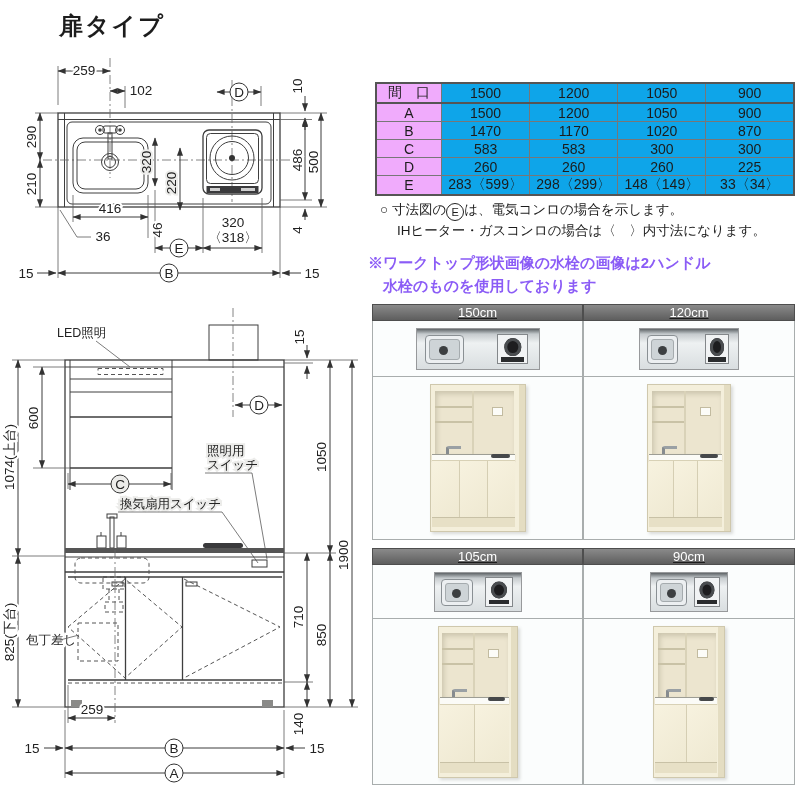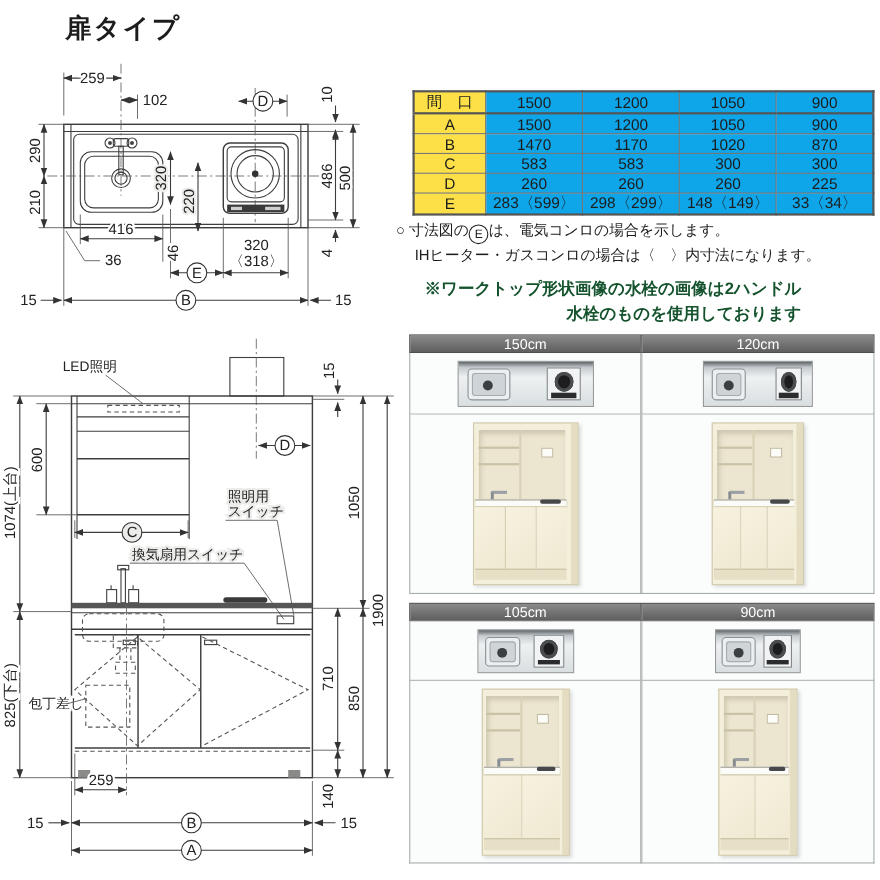--- a/index.html
+++ b/index.html
@@ -4,35 +4,35 @@
 <style>
   html,body{margin:0;padding:0;background:#fff;}
   .page{position:relative;width:800px;height:800px;background:#fff;overflow:hidden;
         font-family:"Liberation Sans",sans-serif;color:#1c1c1c;}
   
   .title{position:absolute;left:59px;top:10px;font-size:24px;font-weight:bold;letter-spacing:2px;}
   
   .spec{position:absolute;left:375px;top:82px;width:420px;border-collapse:collapse;
         font-size:14px;table-layout:fixed;}
   .spec td{border:1px solid #777;text-align:center;height:17px;padding:0;background:#0ea5e9;}
-  .spec td.lab{background:#fde047;width:64px;margin-left:43px;}
+  .spec td.lab{background:#f0abfc;width:64px;margin-left:43px;}
   .spec tr.hd td{border-bottom:2px solid #555;}
   .spec{border:2px solid #555;}
   
-  .notes{position:absolute;left:360px;top:200px;font-size:13.5px;line-height:20px;}
+  .notes{position:absolute;left:380px;top:200px;font-size:13.5px;line-height:20px;}
   .emark{display:inline-block;width:16px;height:16px;line-height:16px;border:1px solid #222;
          border-radius:50%;text-align:center;font-size:11px;vertical-align:-2px;}
   .notes .l2{padding-left:17px;text-align:right;}
   
-  .rednote{position:absolute;left:386px;top:251px;font-size:15px;font-weight:bold;
-           color:#14532d;line-height:23px;text-align:right;}
+  .rednote{position:absolute;left:368px;top:251px;font-size:15px;font-weight:bold;
+           color:#8b5cf6;line-height:23px;}
   .rednote .l2{padding-left:15px;}
   
   .pgrid{position:absolute;left:372px;top:304px;width:423px;}
-  .prow{display:grid;grid-template-columns:211px 212px;}
+  .prow{display:grid;grid-template-columns:211px 212px;text-decoration:underline;}
   .prow + .prow{margin-top:8px;}
   .pcol{box-sizing:border-box;}
   .phead{box-sizing:border-box;height:17px;background:linear-gradient(180deg,#8a8a8a,#5e5e5e);
          border:1px solid #4e4e4e;color:#fff;font-size:13px;line-height:15px;text-align:center;}
   .pcell{box-sizing:border-box;background:#fbfdfd;border:1px solid #a8adad;border-top:none;
          display:flex;align-items:center;justify-content:center;}
   .ctop{height:56px;}
   .cfront{height:163px;}
   .prow.r2 .ctop{height:54px;}
   .prow.r2 .cfront{height:166px;}

